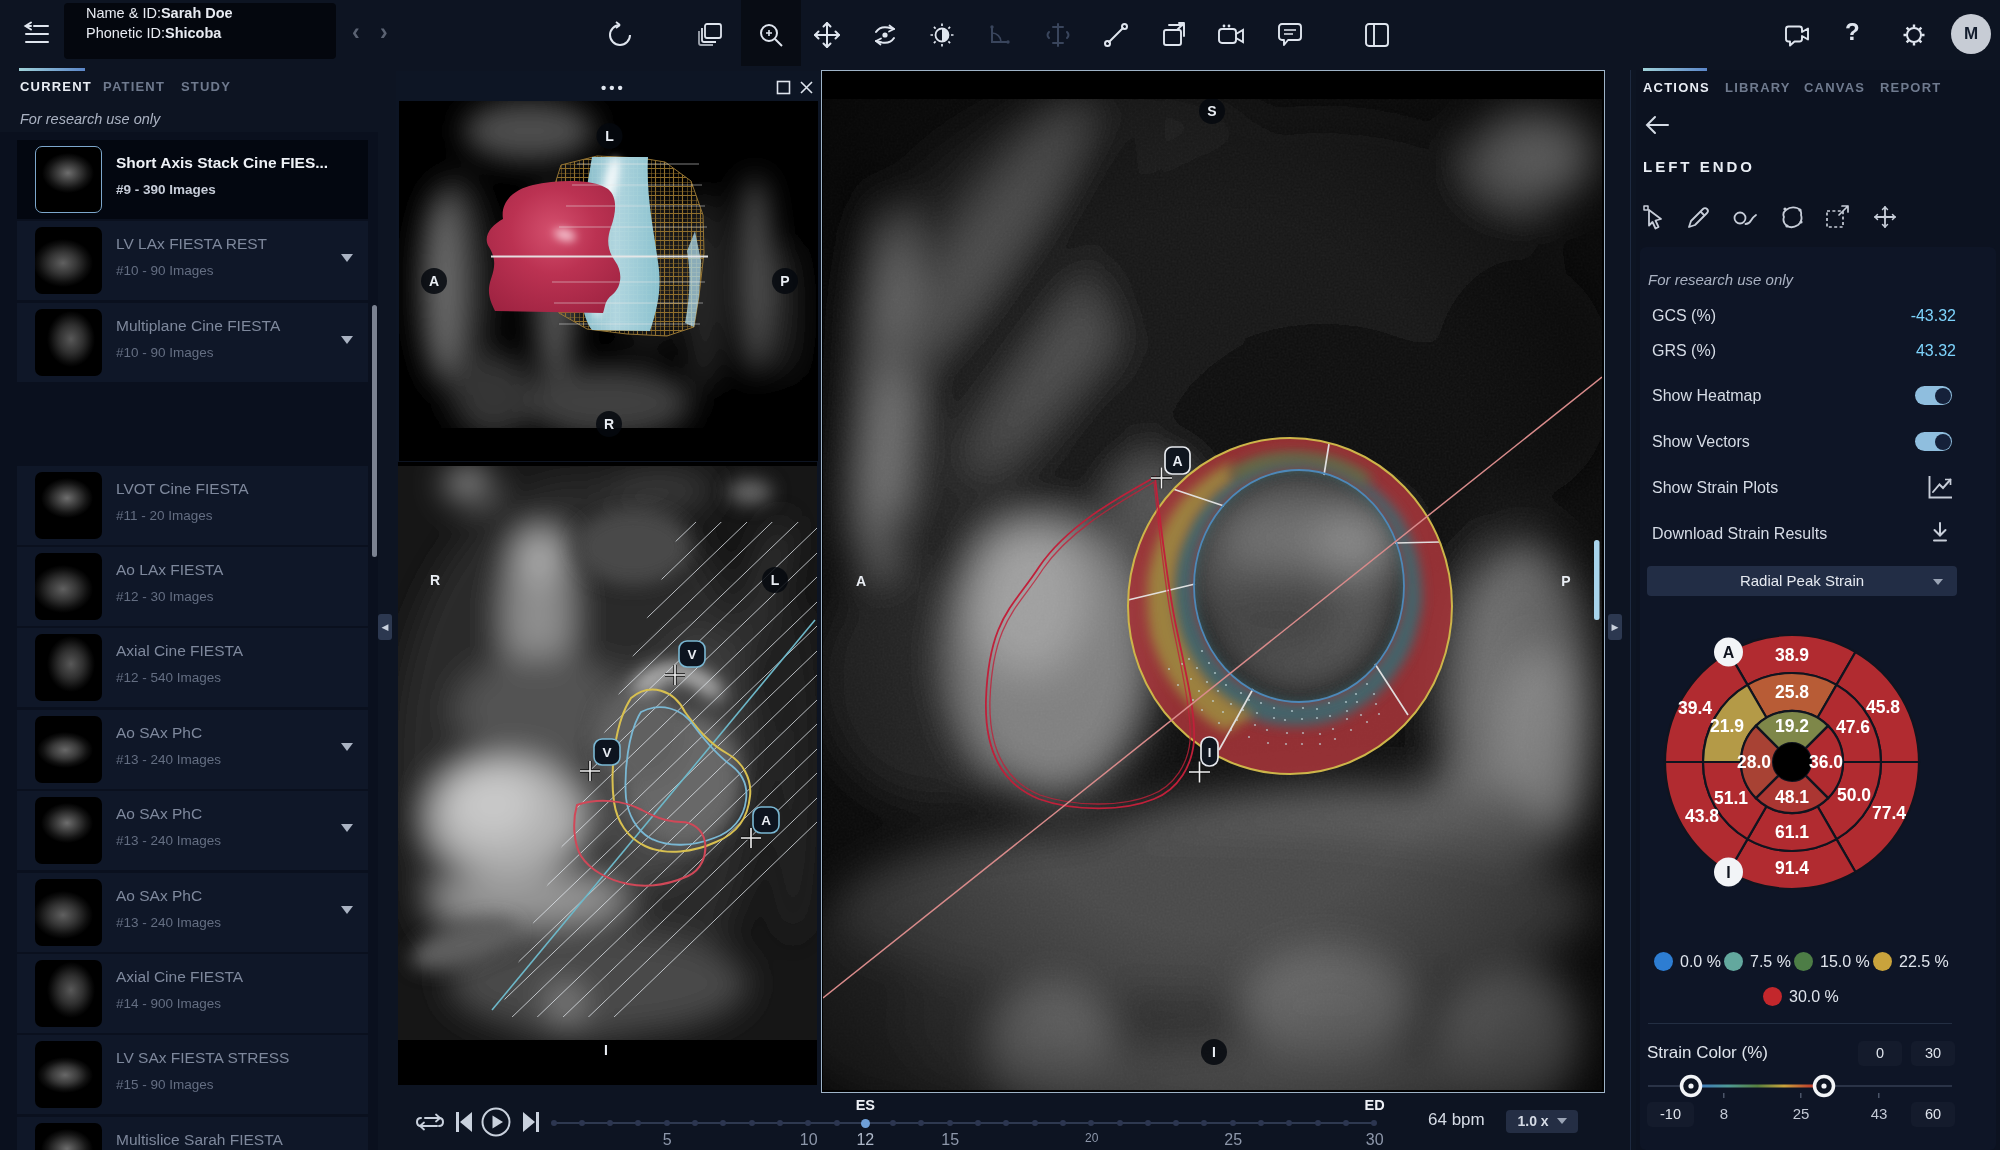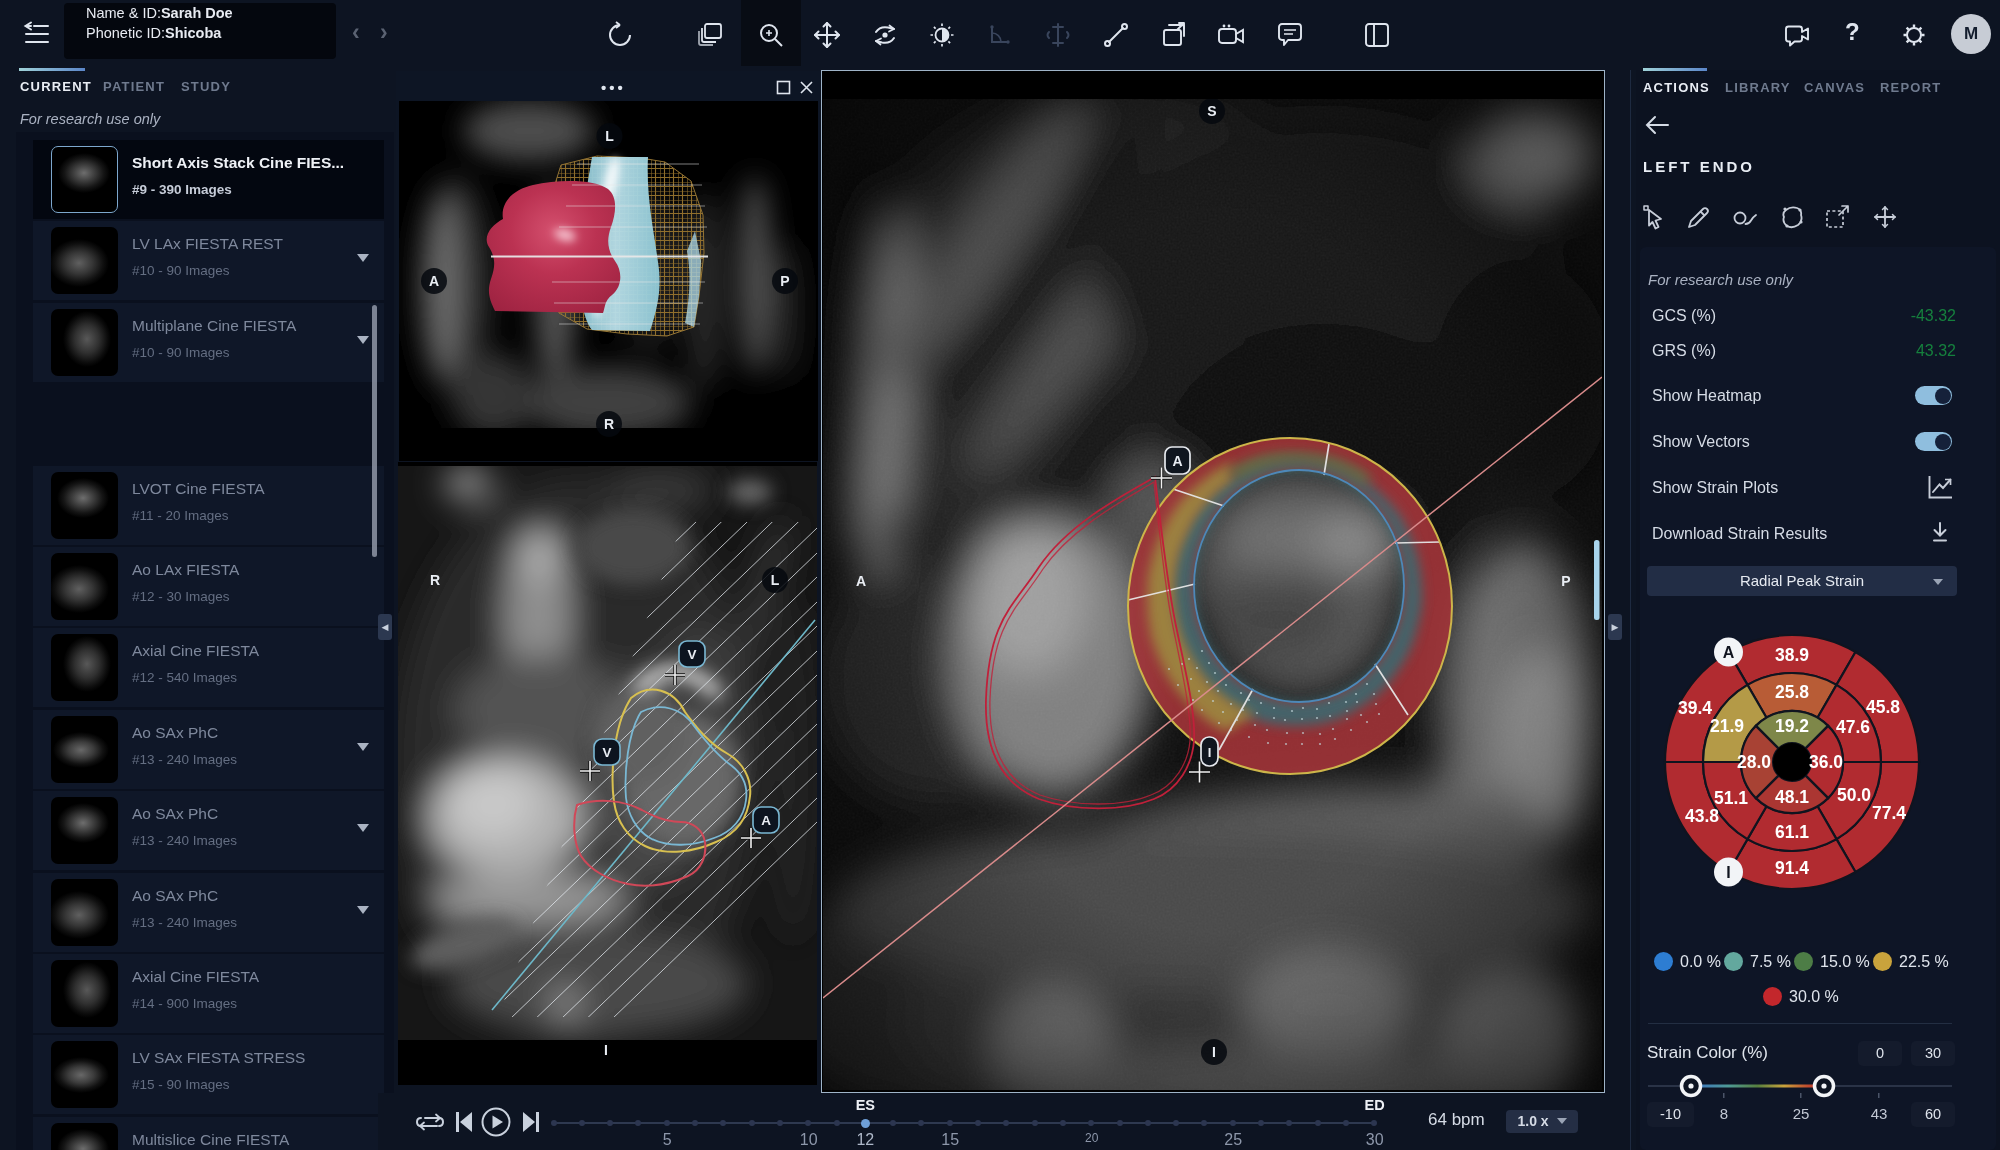--- a/index.html
+++ b/index.html
@@ -14,21 +14,21 @@
 .ticon { position:absolute; top:21px; width:28px; height:28px; }
 .chev { position:absolute; top:19px; font-size:23px; color:#5a6272; font-weight:bold; }
 #zoomtile { position:absolute; left:741px; top:0px; width:60px; height:66px; background:#080c14; }
 
 #tabs { position:absolute; left:0px; top:64px; height:40px; }
 .tab { position:absolute; top:15px; font-size:13px; font-weight:bold; letter-spacing:1.2px; color:#6f7a8e; }
 .tab.active { color:#e9edf4; }
 #tabline { position:absolute; left:19px; top:4px; width:66px; height:3px; background:linear-gradient(90deg,#9fd2d8,#5b86c9); }
 #research1 { position:absolute; left:20px; top:111px; font-style:italic; font-size:14.5px; color:#aab2c2; }
 
-#sidebar { position:absolute; left:16px; top:132px; width:378px; height:1018px; background:#0a101e; }
+#sidebar { position:absolute; left:0; top:132px; width:378px; height:1018px; background:#0a101e; }
 .srow { position:absolute; left:17px; width:351px; height:79px; background:#0f1728; }
 .srow.sel { background:#030710; }
 .thumb { position:absolute; left:18px; top:6px; width:67px; height:67px; border-radius:7px; background:#000; overflow:hidden; }
 .thumb.selb { border:1.5px solid #7da7cc; }
 .srow .t1 { position:absolute; left:99px; top:14px; font-size:15.5px; color:#7e889c; }
 .srow .t2 { position:absolute; left:99px; top:42px; font-size:13.5px; color:#646e82; }
 .srow.sel .t1 { color:#eef1f6; font-weight:bold; }
 .srow.sel .t2 { color:#c6ccd8; font-weight:bold; }
 .srow .dd { position:absolute; right:15px; top:33px; width:0; height:0; border-left:6px solid transparent; border-right:6px solid transparent; border-top:8px solid #aab3c2; }
 #sscroll { position:absolute; left:372px; top:305px; width:5px; height:252px; background:#8f97a6; border-radius:3px; opacity:.85; }
@@ -44,21 +44,21 @@
 
 #bottombar { position:absolute; left:378px; top:1093px; width:1258px; height:57px; background:#0d1422; }
 
 #rightpanel { position:absolute; left:1636px; top:70px; width:364px; height:1080px; background:#0c1220; }
 #rpcard { position:absolute; left:4px; top:177px; width:356px; height:903px; background:#0e1526; border-radius:6px; }
 .rtab { position:absolute; top:10px; font-size:13px; font-weight:bold; letter-spacing:1.2px; color:#6f7a8e; }
 .rtab.active { color:#e9edf4; }
 #rtabline { position:absolute; left:7px; top:-2px; width:64px; height:3px; background:linear-gradient(90deg,#9fd2d8,#5b86c9); }
 #leftendo { position:absolute; left:7px; top:88px; font-size:15px; font-weight:bold; letter-spacing:3px; color:#e9edf4; }
 .rrow { position:absolute; left:12px; font-size:16px; color:#d5dbe5; }
-.rval { position:absolute; right:8px; font-size:16px; color:#15803d; text-align:right; }
+.rval { position:absolute; right:8px; font-size:16px; color:#7dd3fc; text-align:right; }
 .toggle { position:absolute; right:10px; width:37px; height:19px; border-radius:9.5px; background:#8fbede; }
 .toggle:after { content:""; position:absolute; right:1.5px; top:1.5px; width:16px; height:16px; border-radius:50%; background:#15213a; }
 #rdrop { position:absolute; left:7px; top:319px; width:310px; height:30px; background:#222d45; border-radius:4px; color:#e6eaf1; font-size:15px; text-align:center; line-height:30px; }
 #rdrop:after { content:""; position:absolute; right:14px; top:13px; border-left:5px solid transparent; border-right:5px solid transparent; border-top:6px solid #9aa4b5; }
 .legdot { width:19px; height:19px; border-radius:50%; }
 .legtxt { font-size:16px; color:#dfe4ec; }
 .vbox { position:absolute; width:44px; height:25px; background:#141b2c; border-radius:5px; color:#dfe4ec; font-size:14.5px; text-align:center; line-height:25px; }
 </style>
 </head>
 <body>
@@ -214,21 +214,21 @@
         <div class="t1">Axial Cine FIESTA</div>
         <div class="t2">#14 - 900 Images</div>
       </div>
 <div class="srow" style="top:903.4px">
         <div class="thumb" style="background:radial-gradient(ellipse 28px 18px at 30px 34px, #686868 0%, #3c3c3c 45%, #121212 78%, #000 100%)"></div>
         <div class="t1">LV SAx FIESTA STRESS</div>
         <div class="t2">#15 - 90 Images</div>
       </div>
 <div class="srow" style="top:984.8px">
         <div class="thumb" style="background:radial-gradient(ellipse 26px 20px at 32px 26px, #6e6e6e 0%, #3e3e3e 40%, #151515 75%, #000 100%)"></div>
-        <div class="t1">Multislice Cine FIESTA</div>
+        <div class="t1">Multislice Sarah FIESTA</div>
         <div class="dd"></div>
       </div>
 </div>
 <div id="sscroll"></div>
 <div class="collapse" style="left:378px; top:614px;">◀</div>
 <div class="collapse" style="left:1608px; top:614px;">▶</div>
 
 <div id="vp1">
   <div class="dots3" style="left:205px; top:8px;">•••</div>
   <svg class="abs" style="left:380px; top:9px;" width="15" height="15" viewBox="0 0 15 15" fill="none" stroke="#dfe5ee" stroke-width="1.6">

